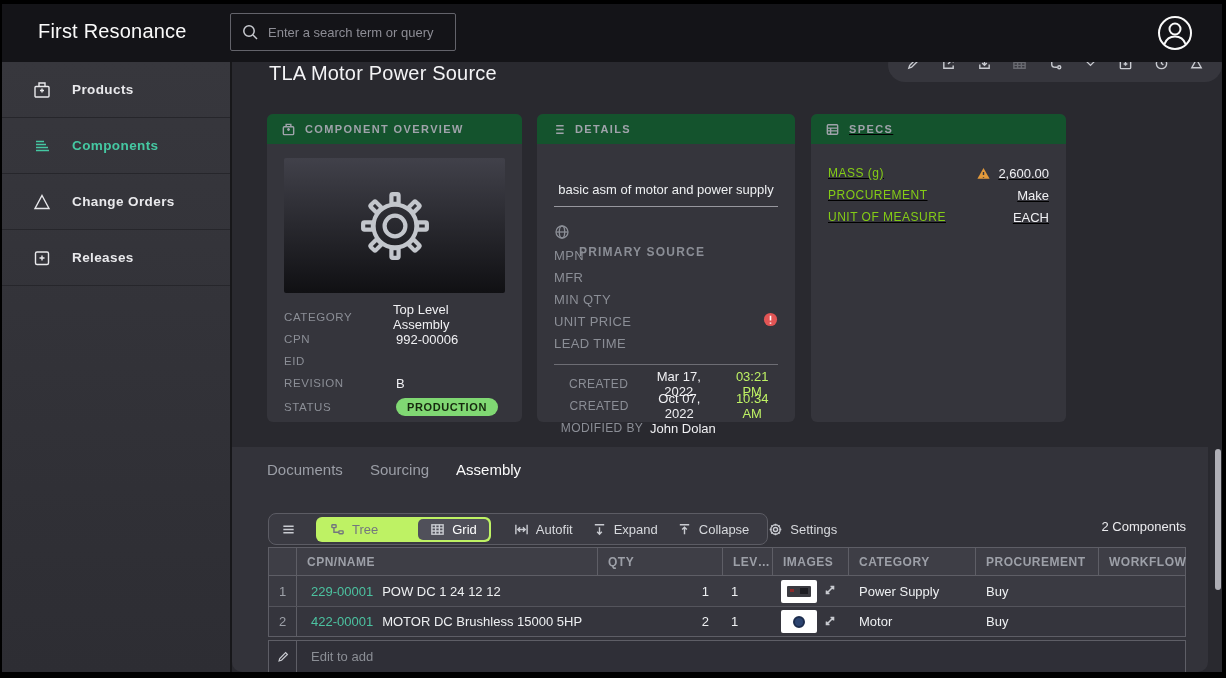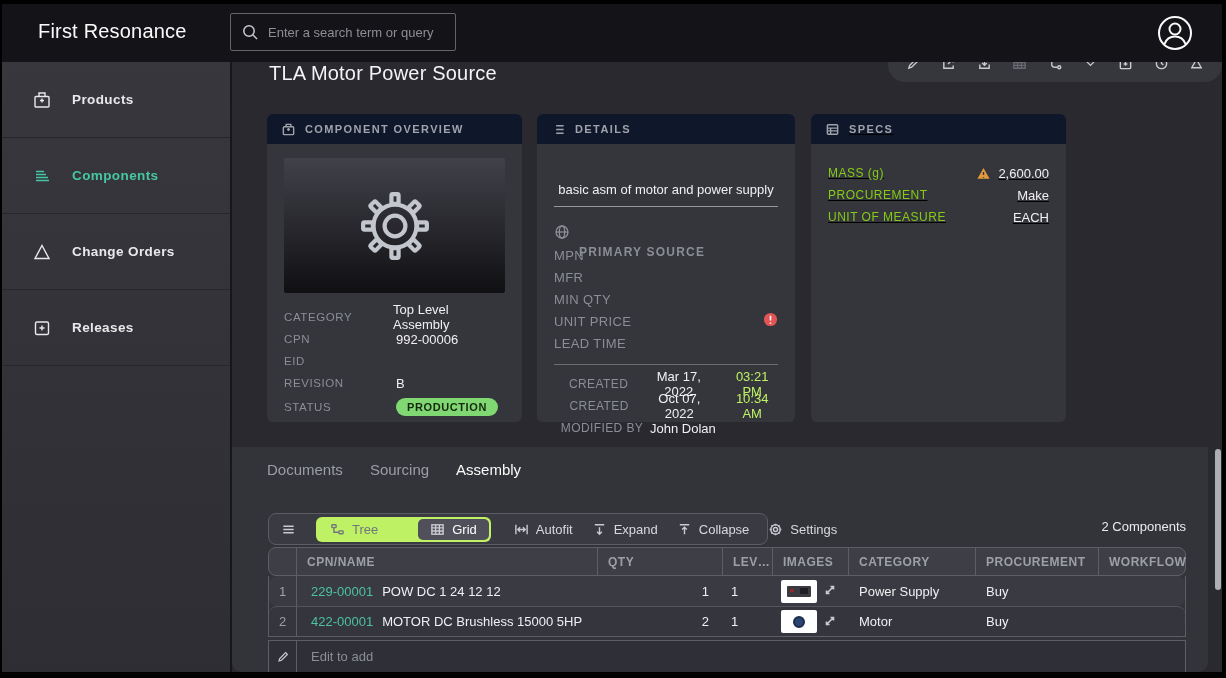--- a/index.html
+++ b/index.html
@@ -11,35 +11,35 @@
   
   .topbar { position:absolute; left:0; top:0; width:1220px; height:58px; background:#141418; z-index:30; display:flex; align-items:center; }
   .logo { position:absolute; left:36px; top:16px; color:#fafafa; font-size:20px; letter-spacing:.2px; }
   .searchbox { position:absolute; left:228px; top:9px; width:226px; height:38px; border:1px solid #63636a; border-radius:2px; background:#141418; display:flex; align-items:center; padding:0 10px; gap:9px; }
   .searchbox input { flex:1; background:transparent; border:none; outline:none; color:#e8e8ea; font-size:13px; font-family:"Liberation Sans", sans-serif; }
   .searchbox input::placeholder { color:#8d8d95; }
   .avatar { position:absolute; right:28px; top:10px; width:38px; height:38px; }
 
   
   .sidebar { position:absolute; left:0; top:58px; width:230px; height:610px; background:linear-gradient(#37373d,#2d2d33); border-right:2px solid #17171a; z-index:20; }
-  .side-item { height:76px; display:flex; align-items:center; gap:20px; padding-left:30px; border-bottom:1px solid #26262b; color:#e9e9ec; cursor:pointer; }
+  .side-item { height:56px; display:flex; align-items:center; gap:20px; padding-left:30px; border-bottom:1px solid #26262b; color:#e9e9ec; cursor:pointer; }
   .side-item .lbl { font-size:13.5px; font-weight:700; letter-spacing:.4px; }
   .side-item svg { width:20px; height:20px; }
   .side-item.active { color:#45c8a2; }
 
   
   .content { position:absolute; left:230px; top:58px; width:990px; height:610px; background:#29292f; z-index:10; }
   .page-title { position:absolute; left:37px; top:0px; color:#f3f3f5; font-size:20px; letter-spacing:.2px; }
   .actions { position:absolute; left:656px; top:-14px; width:334px; height:34px; background:#36363d; border-radius:17px; display:flex; align-items:center; justify-content:space-between; padding:0 18px; }
   .actions svg { width:15px; height:15px; stroke:#c9cbd1; fill:none; stroke-width:1.5; }
   .actions .dim { opacity:.35; }
 
   
   .card { position:absolute; background:#35353c; border-radius:6px; }
-  .card-h { height:30px; background:#0f172a; border-radius:6px 6px 0 0; display:flex; align-items:center; gap:9px; padding:0 14px; color:#a0a3ab; }
+  .card-h { height:30px; background:#14532d; border-radius:6px 6px 0 0; display:flex; align-items:center; gap:9px; padding:0 14px; color:#a0a3ab; }
   .card-h svg { width:15px; height:15px; stroke:#a0a3ab; fill:none; stroke-width:1.5; }
   .card-h .t { font-size:11px; font-weight:700; letter-spacing:1.4px; }
   .card-b { padding:14px 17px; }
 
   .img-box { height:135px; border-radius:2px; background:linear-gradient(#41414a,#101013); display:flex; align-items:center; justify-content:center; }
   .f-row { display:flex; align-items:center; height:22px; }
   .f-row .fl { width:112px; color:#8b8e96; font-size:11.5px; letter-spacing:.6px; }
   .f-row .fv { color:#f0f0f3; font-size:13px; }
   .badge { display:inline-block; background:#80d873; color:#16290e; font-size:11px; font-weight:700; letter-spacing:.6px; border-radius:11px; padding:3px 11px; }
 
@@ -71,21 +71,21 @@
   .vsep { width:1px; height:16px; background:#6a6a72; }
   .toggle { display:flex; align-items:center; background:#bef264; border-radius:6px; padding:2px;gap:28px; }
   .toggle .gb-btn { padding:3px 12px; border-radius:5px; }
   .toggle .gb-btn.off { color:#73767e; }
   .toggle .gb-btn.off svg { stroke:#73767e; }
   .toggle .gb-btn.on { background:#50505a; color:#fff; }
   .count { position:absolute; right:22px; top:72px; color:#ebebee; font-size:13px; }
 
   
   .tbl { position:absolute; left:36px; top:100px; width:918px; }
-  .tgrid { display:grid; grid-template-columns:28px 301px 125px 50px 76px 127px 123px 88px;border-radius:8px; }
+  .tgrid { display:grid; grid-template-columns:28px 301px 125px 50px 76px 127px 123px 88px; }
   .thead { border:1px solid #5e5e66; background:#3e3e46; height:29px; }
   .th { display:flex; align-items:center; padding-left:10px; color:#9da0a8; font-size:12px; font-weight:700; letter-spacing:.5px; border-right:1px solid #5e5e66; white-space:nowrap; overflow:hidden; height:27px; }
   .th:last-child { border-right:none; }
   .tbody { border:1px solid #5e5e66; border-top:none; }
   .trow { height:30px; align-items:center; cursor:pointer; }
   .trow.odd { background:#3a3a42; }
   .trow.even { background:#35353d; border-top:1px solid #54545c; }
   .c-num { height:100%; display:flex; align-items:center; justify-content:center; color:#9da0a8; font-size:13px; border-right:1px solid #5e5e66; }
   .c-name { display:flex; align-items:baseline; gap:9px; padding-left:14px; font-size:13px; white-space:nowrap; overflow:hidden; }
   .c-name .cpn { color:#4cc2a0; cursor:pointer; }

